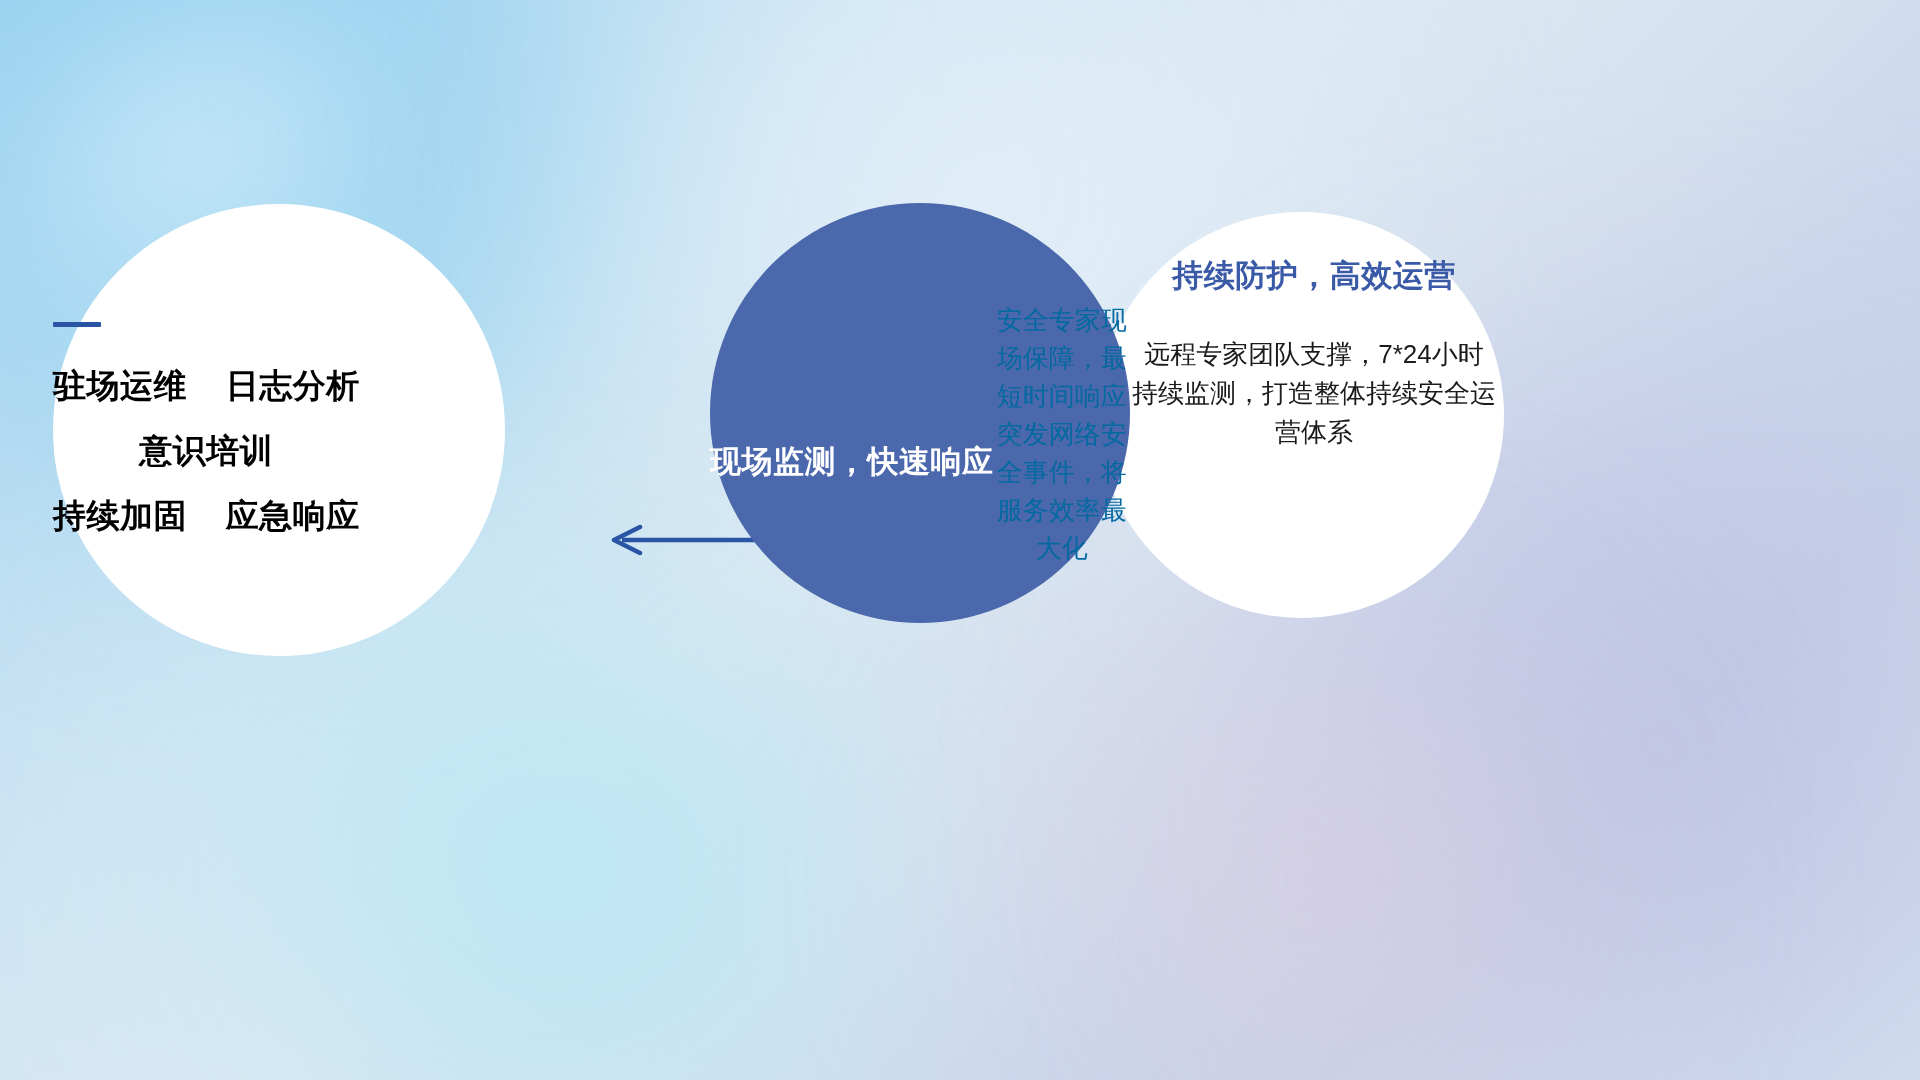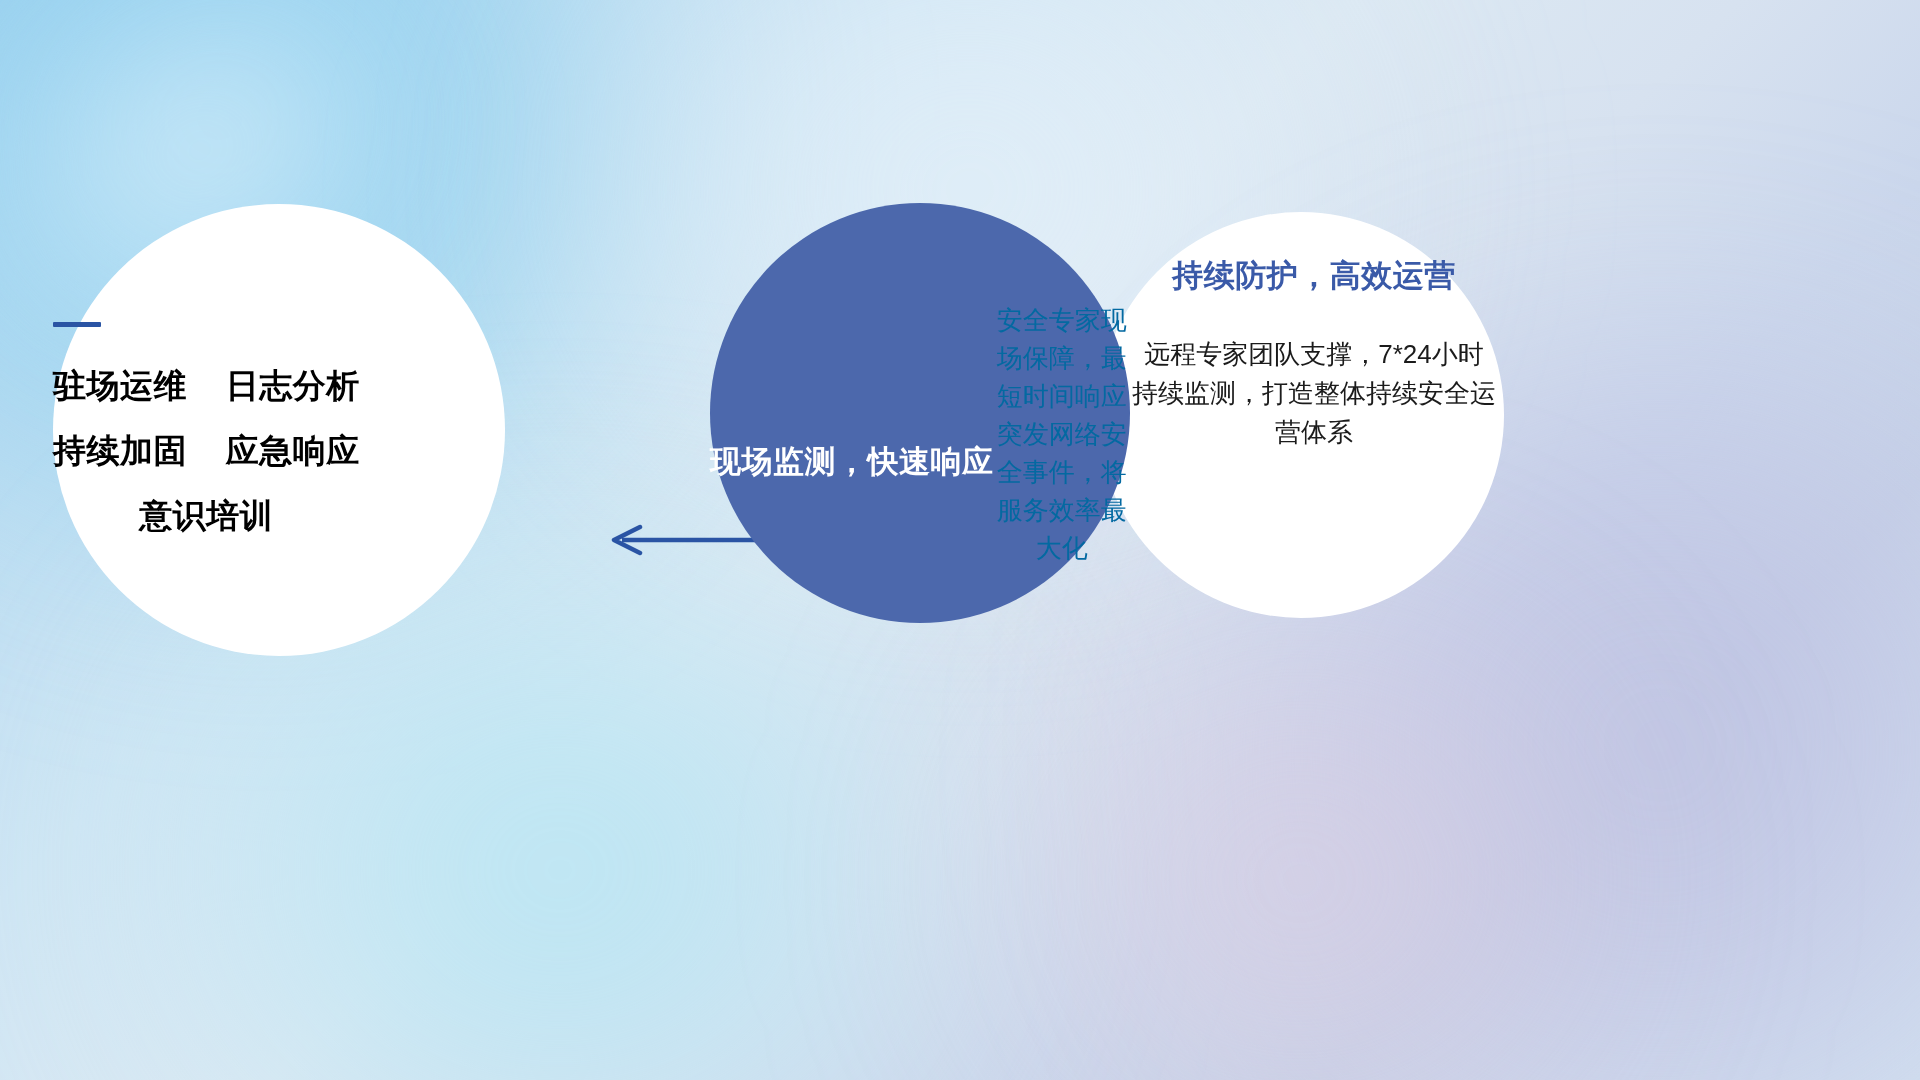--- a/index.html
+++ b/index.html
@@ -214,22 +214,22 @@
   </div>
 
   <div class="circle circle-left"></div>
   <div class="circle circle-right"></div>
   <div class="circle circle-mid"></div>
 
   <div class="left-inner">
     <div class="dash"></div>
     <div class="left-lines">
       <div class="left-line">驻场运维    日志分析</div>
+      <div class="left-line">意识培训</div>
       <div class="left-line">持续加固    应急响应</div>
-      <div class="left-line">意识培训</div>
     </div>
   </div>
 
   <div class="mid-inner">
     <div class="mid-title">现场监测，快速响应</div>
     <div class="mid-body">安全专家现场保障，最短时间响应突发网络安全事件，将服务效率最大化</div>
   </div>
 
   <div class="right-inner">
     <div class="right-title">持续防护，高效运营</div>

